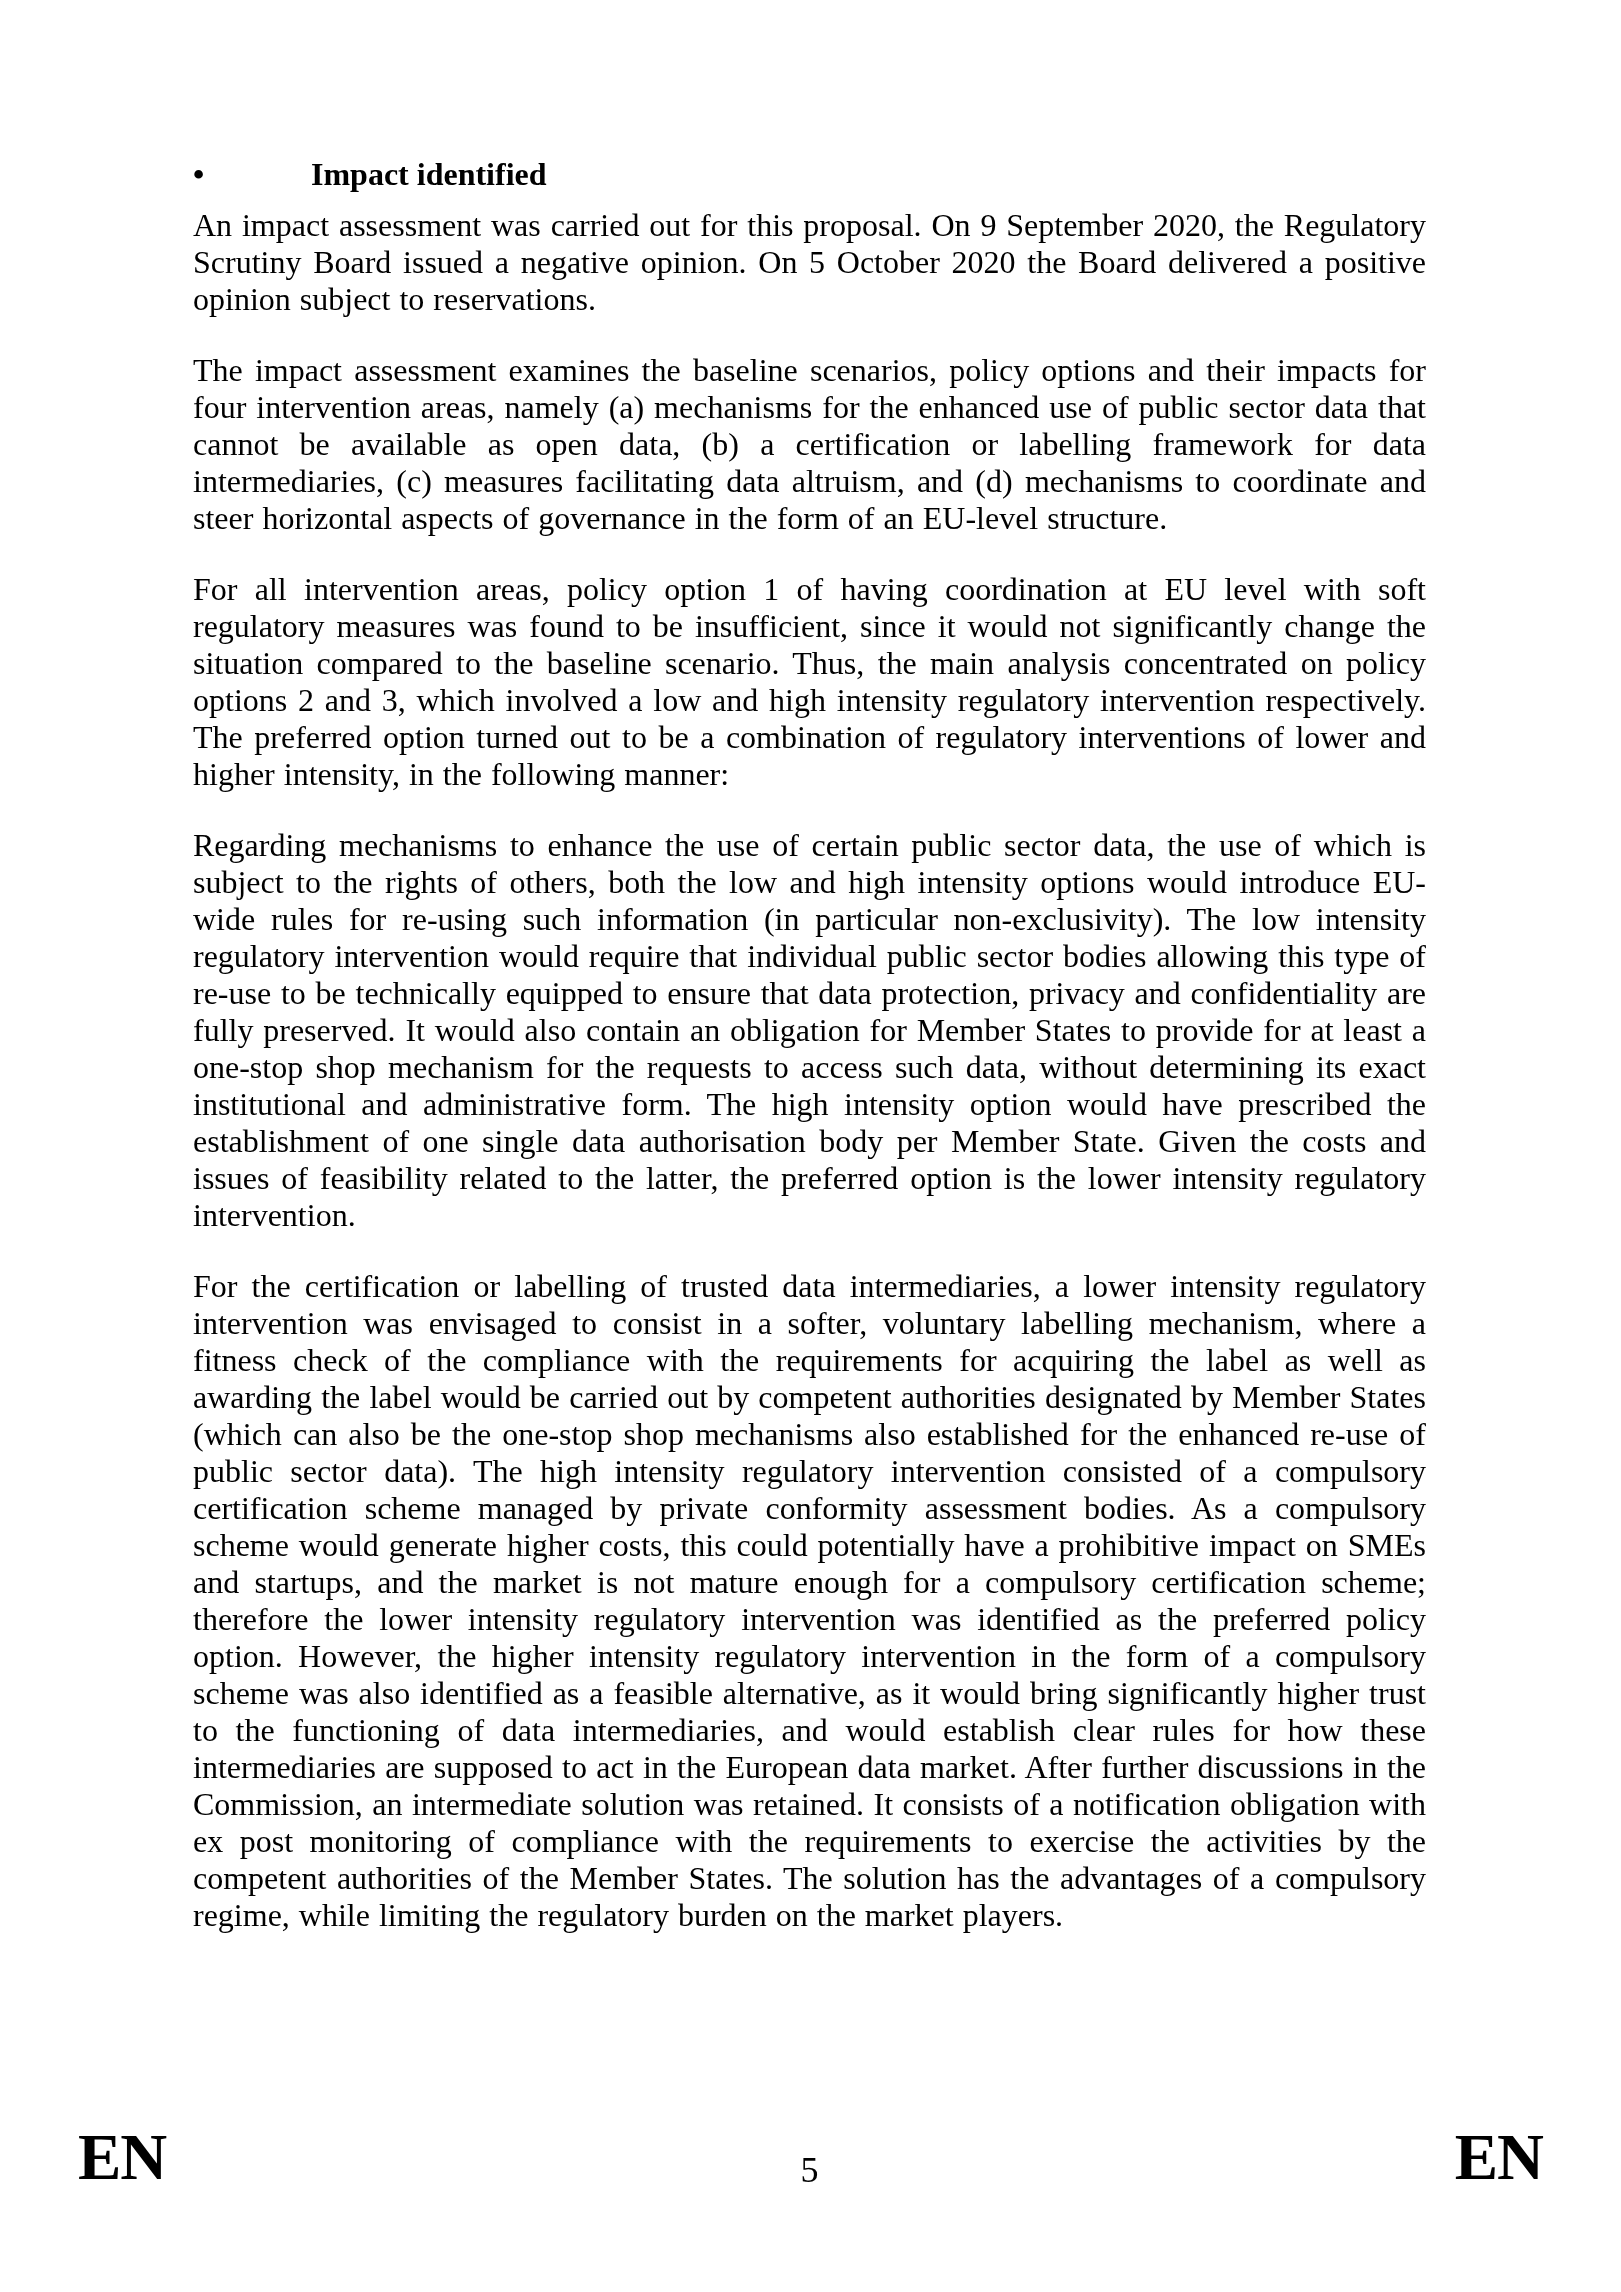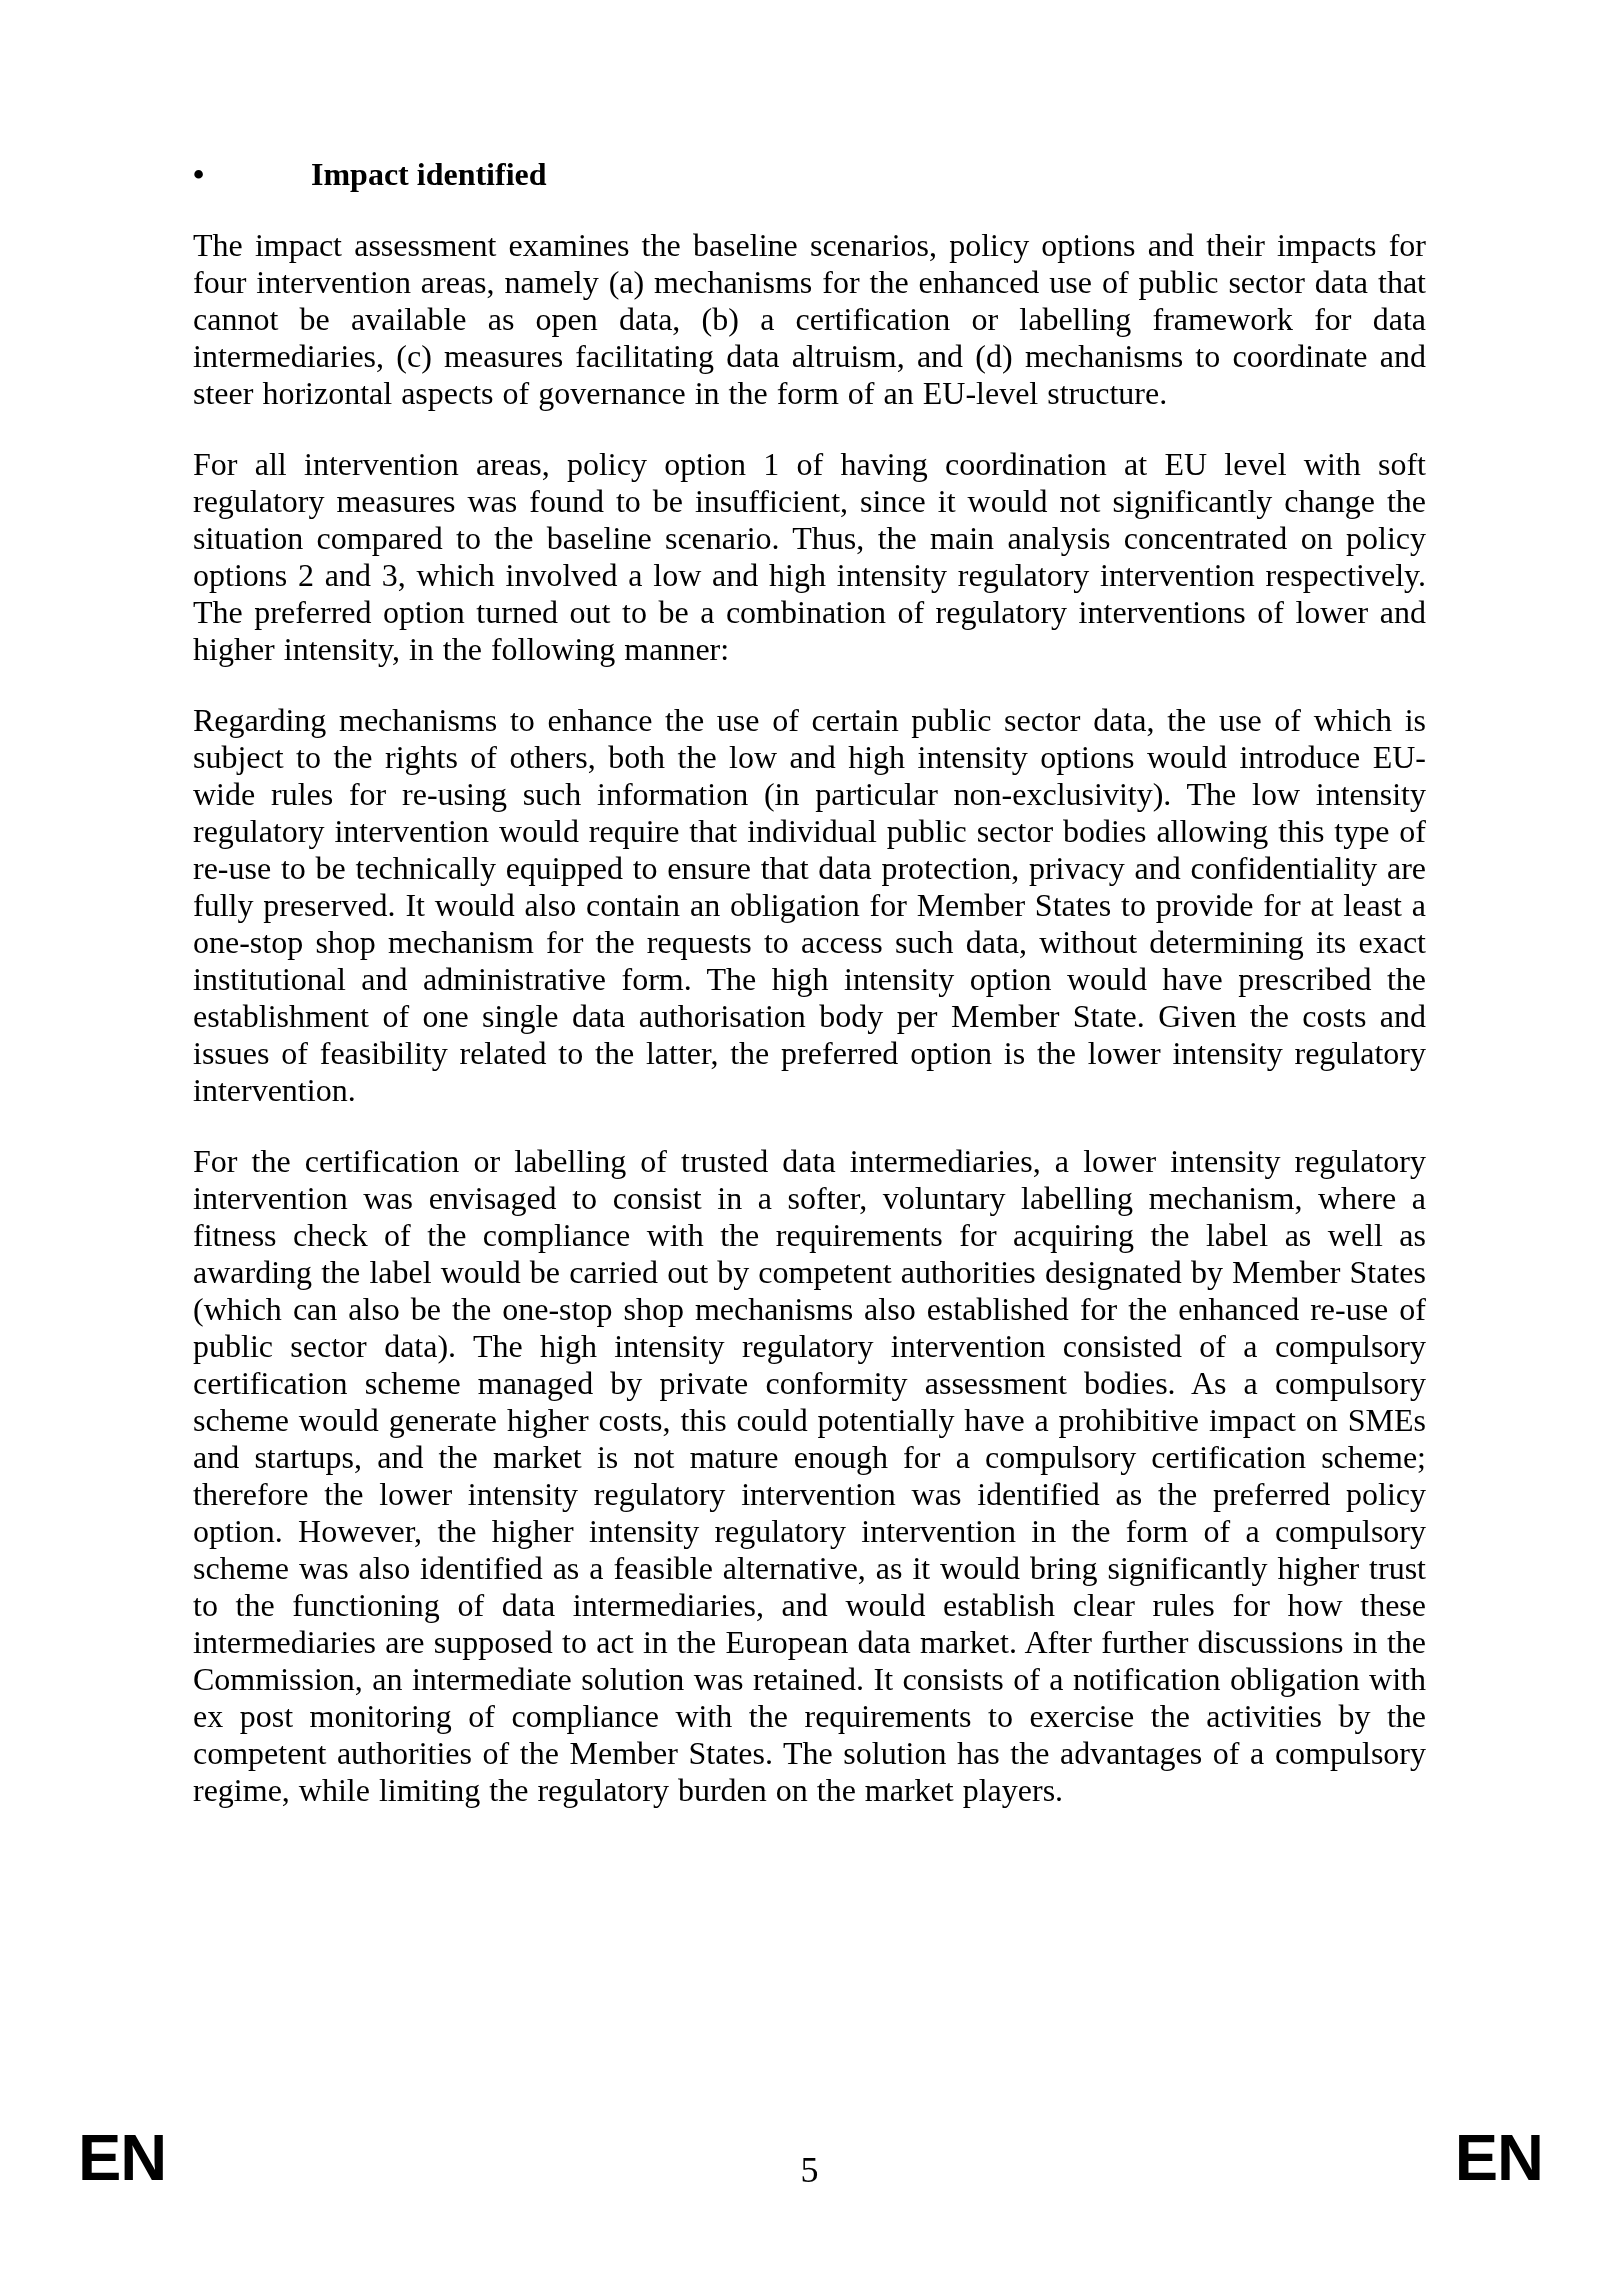--- a/index.html
+++ b/index.html
@@ -38,21 +38,21 @@
     text-align: justify;
     margin: 34px 0 0 0;
     word-spacing: 1px;
   }
   .content p.first {
     margin-top: 13.7px;
   }
   .footer-lang {
     position: absolute;
     top: 2125px;
-    font-family: Liberation Sans, sans-serif;
+    font-family: Liberation Serif, serif;
     font-weight: bold;
     font-size: 65px;
     line-height: 1;
     letter-spacing: -1px;
   }
   .footer-lang.left  { left: 78px; }
   .footer-lang.right { right: 78px; }
   .footer-pagenum {
     position: absolute;
     left: 193px;
@@ -69,20 +69,21 @@
 
 <div class="page">
 
   <div class="content">
 
     <div class="heading-row">
       <span class="bullet">•</span>
       <span class="heading-text">Impact identified</span>
     </div>
 
+    <p class="first">An impact assessment was carried out for this proposal. On 9 September 2020, the Regulatory Scrutiny Board issued a negative opinion. On 5 October 2020 the Board delivered a positive opinion subject to reservations.</p>
 
     <p>The impact assessment examines the baseline scenarios, policy options and their impacts for four intervention areas, namely (a) mechanisms for the enhanced use of public sector data that cannot be available as open data, (b) a certification or labelling framework for data intermediaries, (c) measures facilitating data altruism, and (d) mechanisms to coordinate and steer horizontal aspects of governance in the form of an EU-level structure.</p>
 
     <p>For all intervention areas, policy option 1 of having coordination at EU level with soft regulatory measures was found to be insufficient, since it would not significantly change the situation compared to the baseline scenario. Thus, the main analysis concentrated on policy options 2 and 3, which involved a low and high intensity regulatory intervention respectively. The preferred option turned out to be a combination of regulatory interventions of lower and higher intensity, in the following manner:</p>
 
     <p>Regarding mechanisms to enhance the use of certain public sector data, the use of which is subject to the rights of others, both the low and high intensity options would introduce EU-wide rules for re-using such information (in particular non-exclusivity). The low intensity regulatory intervention would require that individual public sector bodies allowing this type of re-use to be technically equipped to ensure that data protection, privacy and confidentiality are fully preserved. It would also contain an obligation for Member States to provide for at least a one-stop shop mechanism for the requests to access such data, without determining its exact institutional and administrative form. The high intensity option would have prescribed the establishment of one single data authorisation body per Member State. Given the costs and issues of feasibility related to the latter, the preferred option is the lower intensity regulatory intervention.</p>
 
     <p>For the certification or labelling of trusted data intermediaries, a lower intensity regulatory intervention was envisaged to consist in a softer, voluntary labelling mechanism, where a fitness check of the compliance with the requirements for acquiring the label as well as awarding the label would be carried out by competent authorities designated by Member States (which can also be the one-stop shop mechanisms also established for the enhanced re-use of public sector data). The high intensity regulatory intervention consisted of a compulsory certification scheme managed by private conformity assessment bodies. As a compulsory scheme would generate higher costs, this could potentially have a prohibitive impact on SMEs and startups, and the market is not mature enough for a compulsory certification scheme; therefore the lower intensity regulatory intervention was identified as the preferred policy option. However, the higher intensity regulatory intervention in the form of a compulsory scheme was also identified as a feasible alternative, as it would bring significantly higher trust to the functioning of data intermediaries, and would establish clear rules for how these intermediaries are supposed to act in the European data market. After further discussions in the Commission, an intermediate solution was retained. It consists of a notification obligation with ex post monitoring of compliance with the requirements to exercise the activities by the competent authorities of the Member States. The solution has the advantages of a compulsory regime, while limiting the regulatory burden on the market players.</p>
 
   </div>

